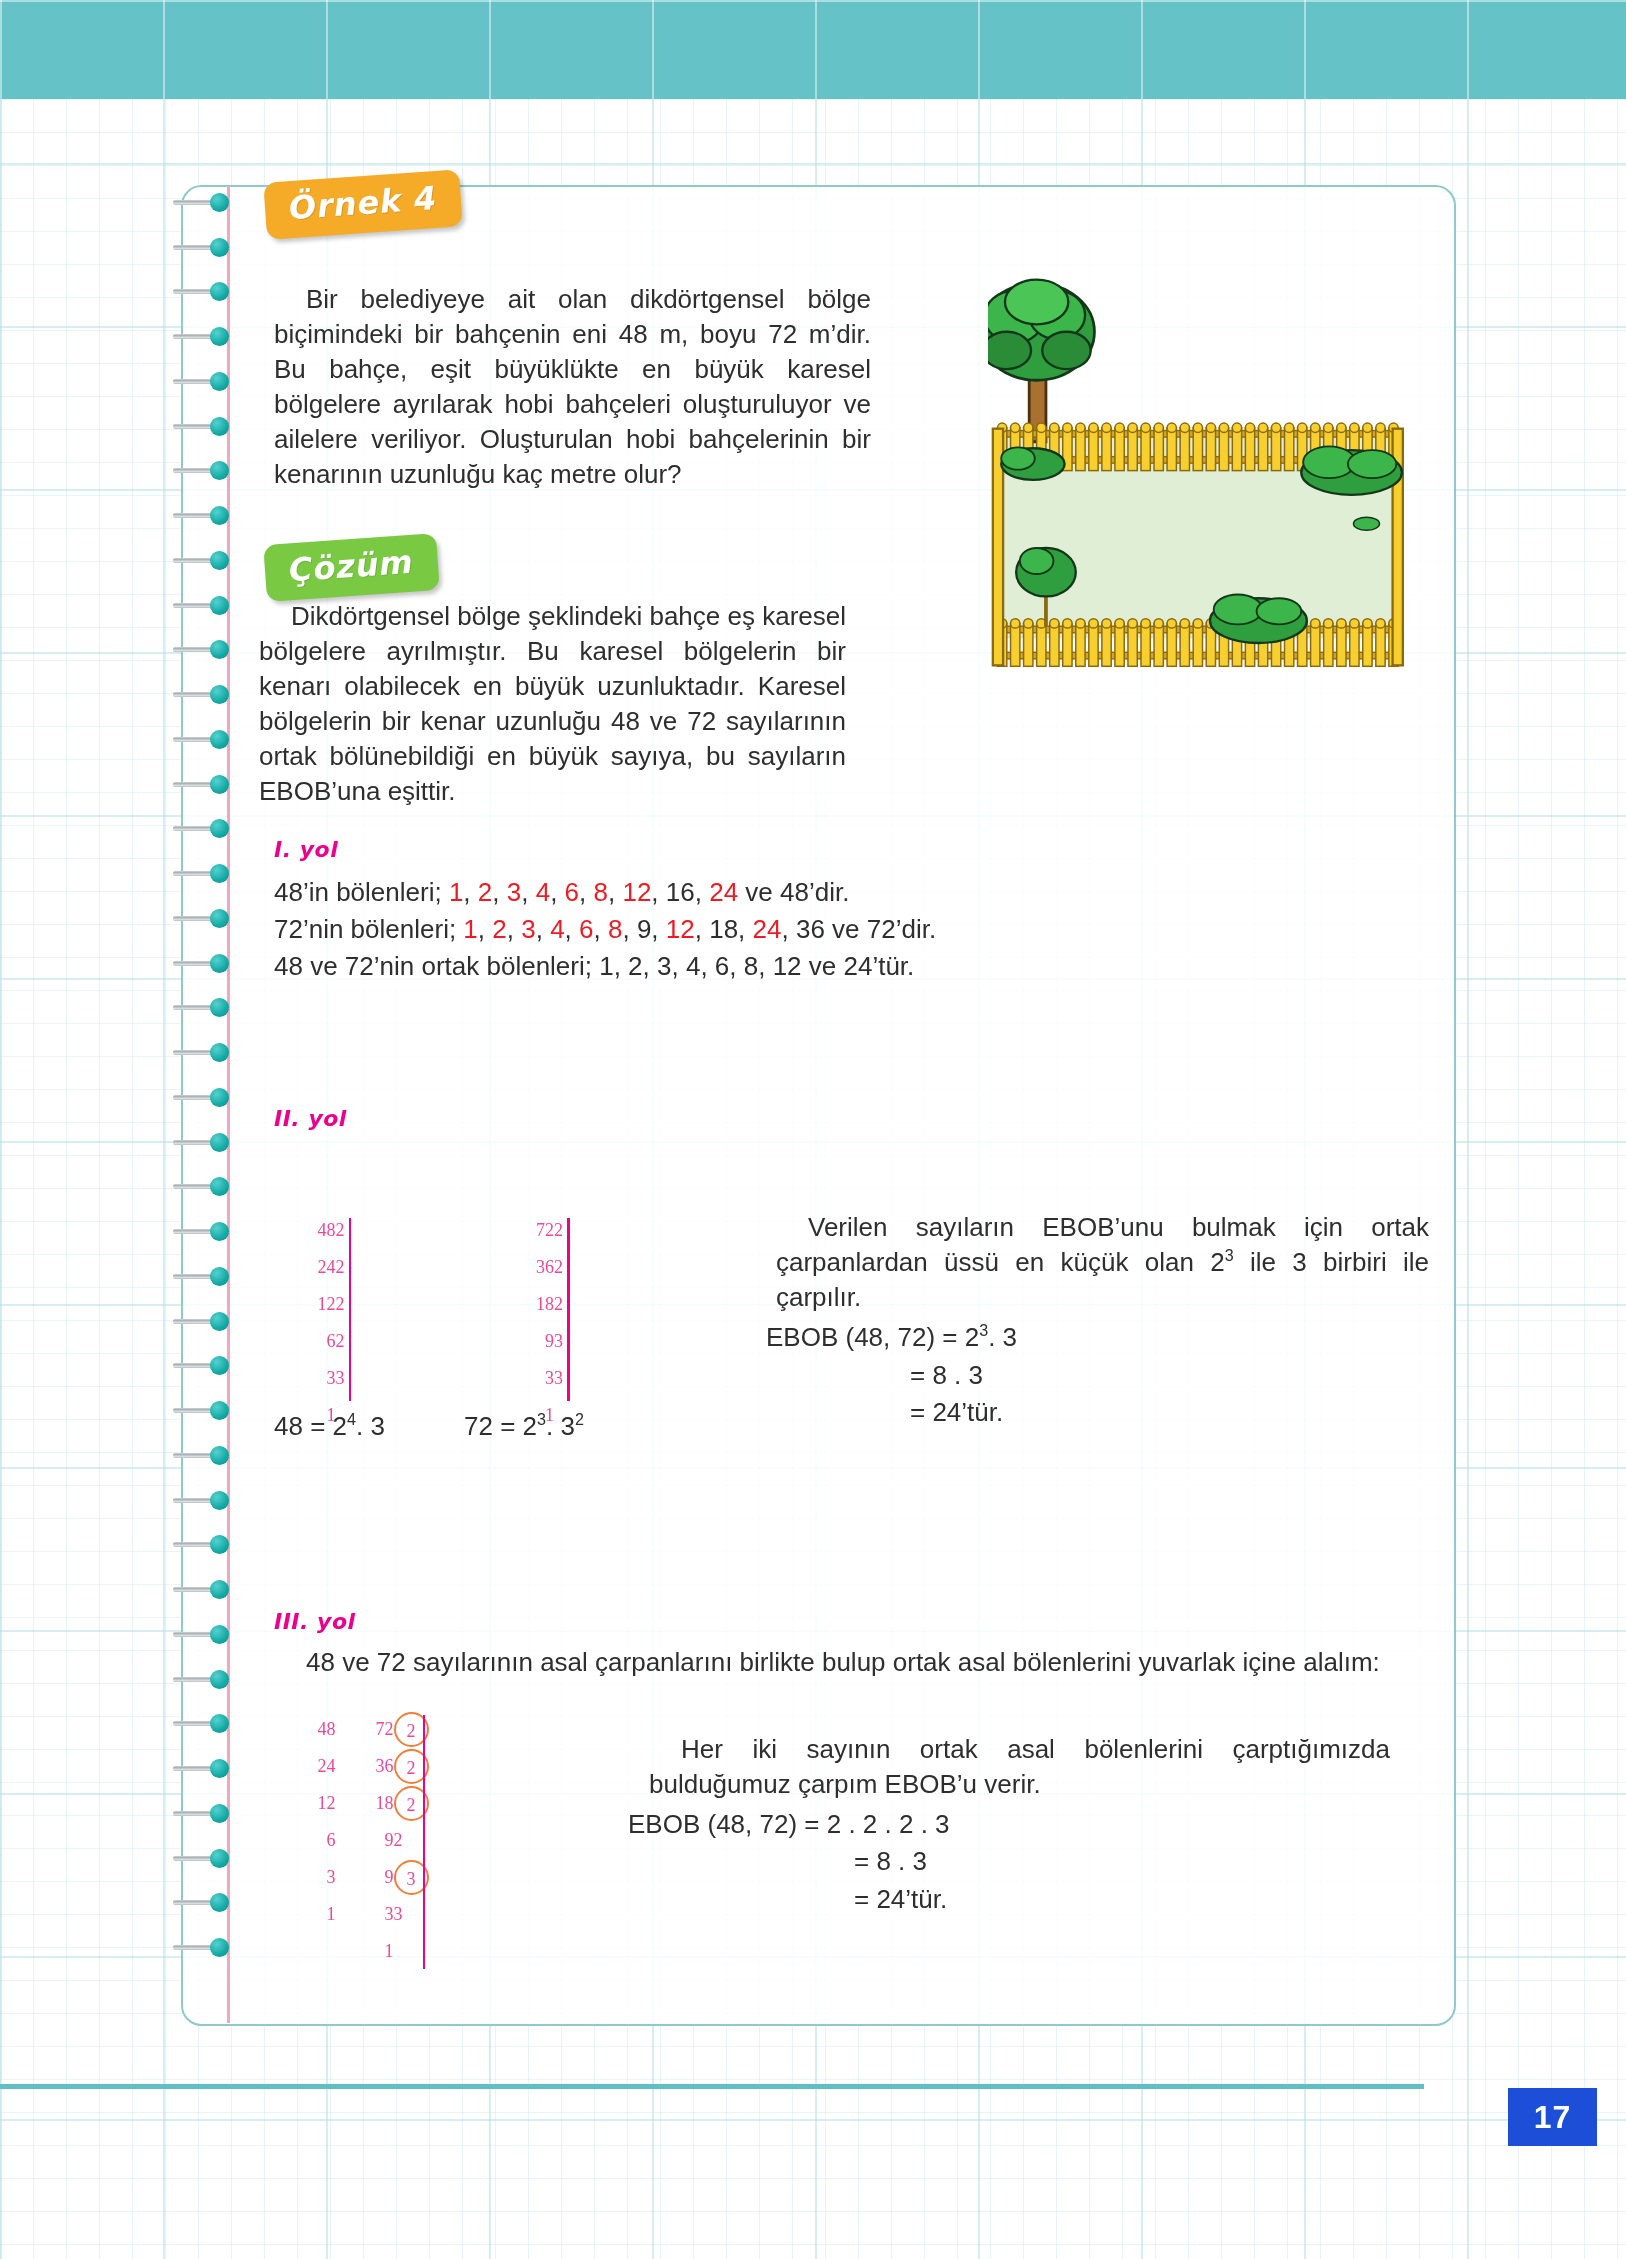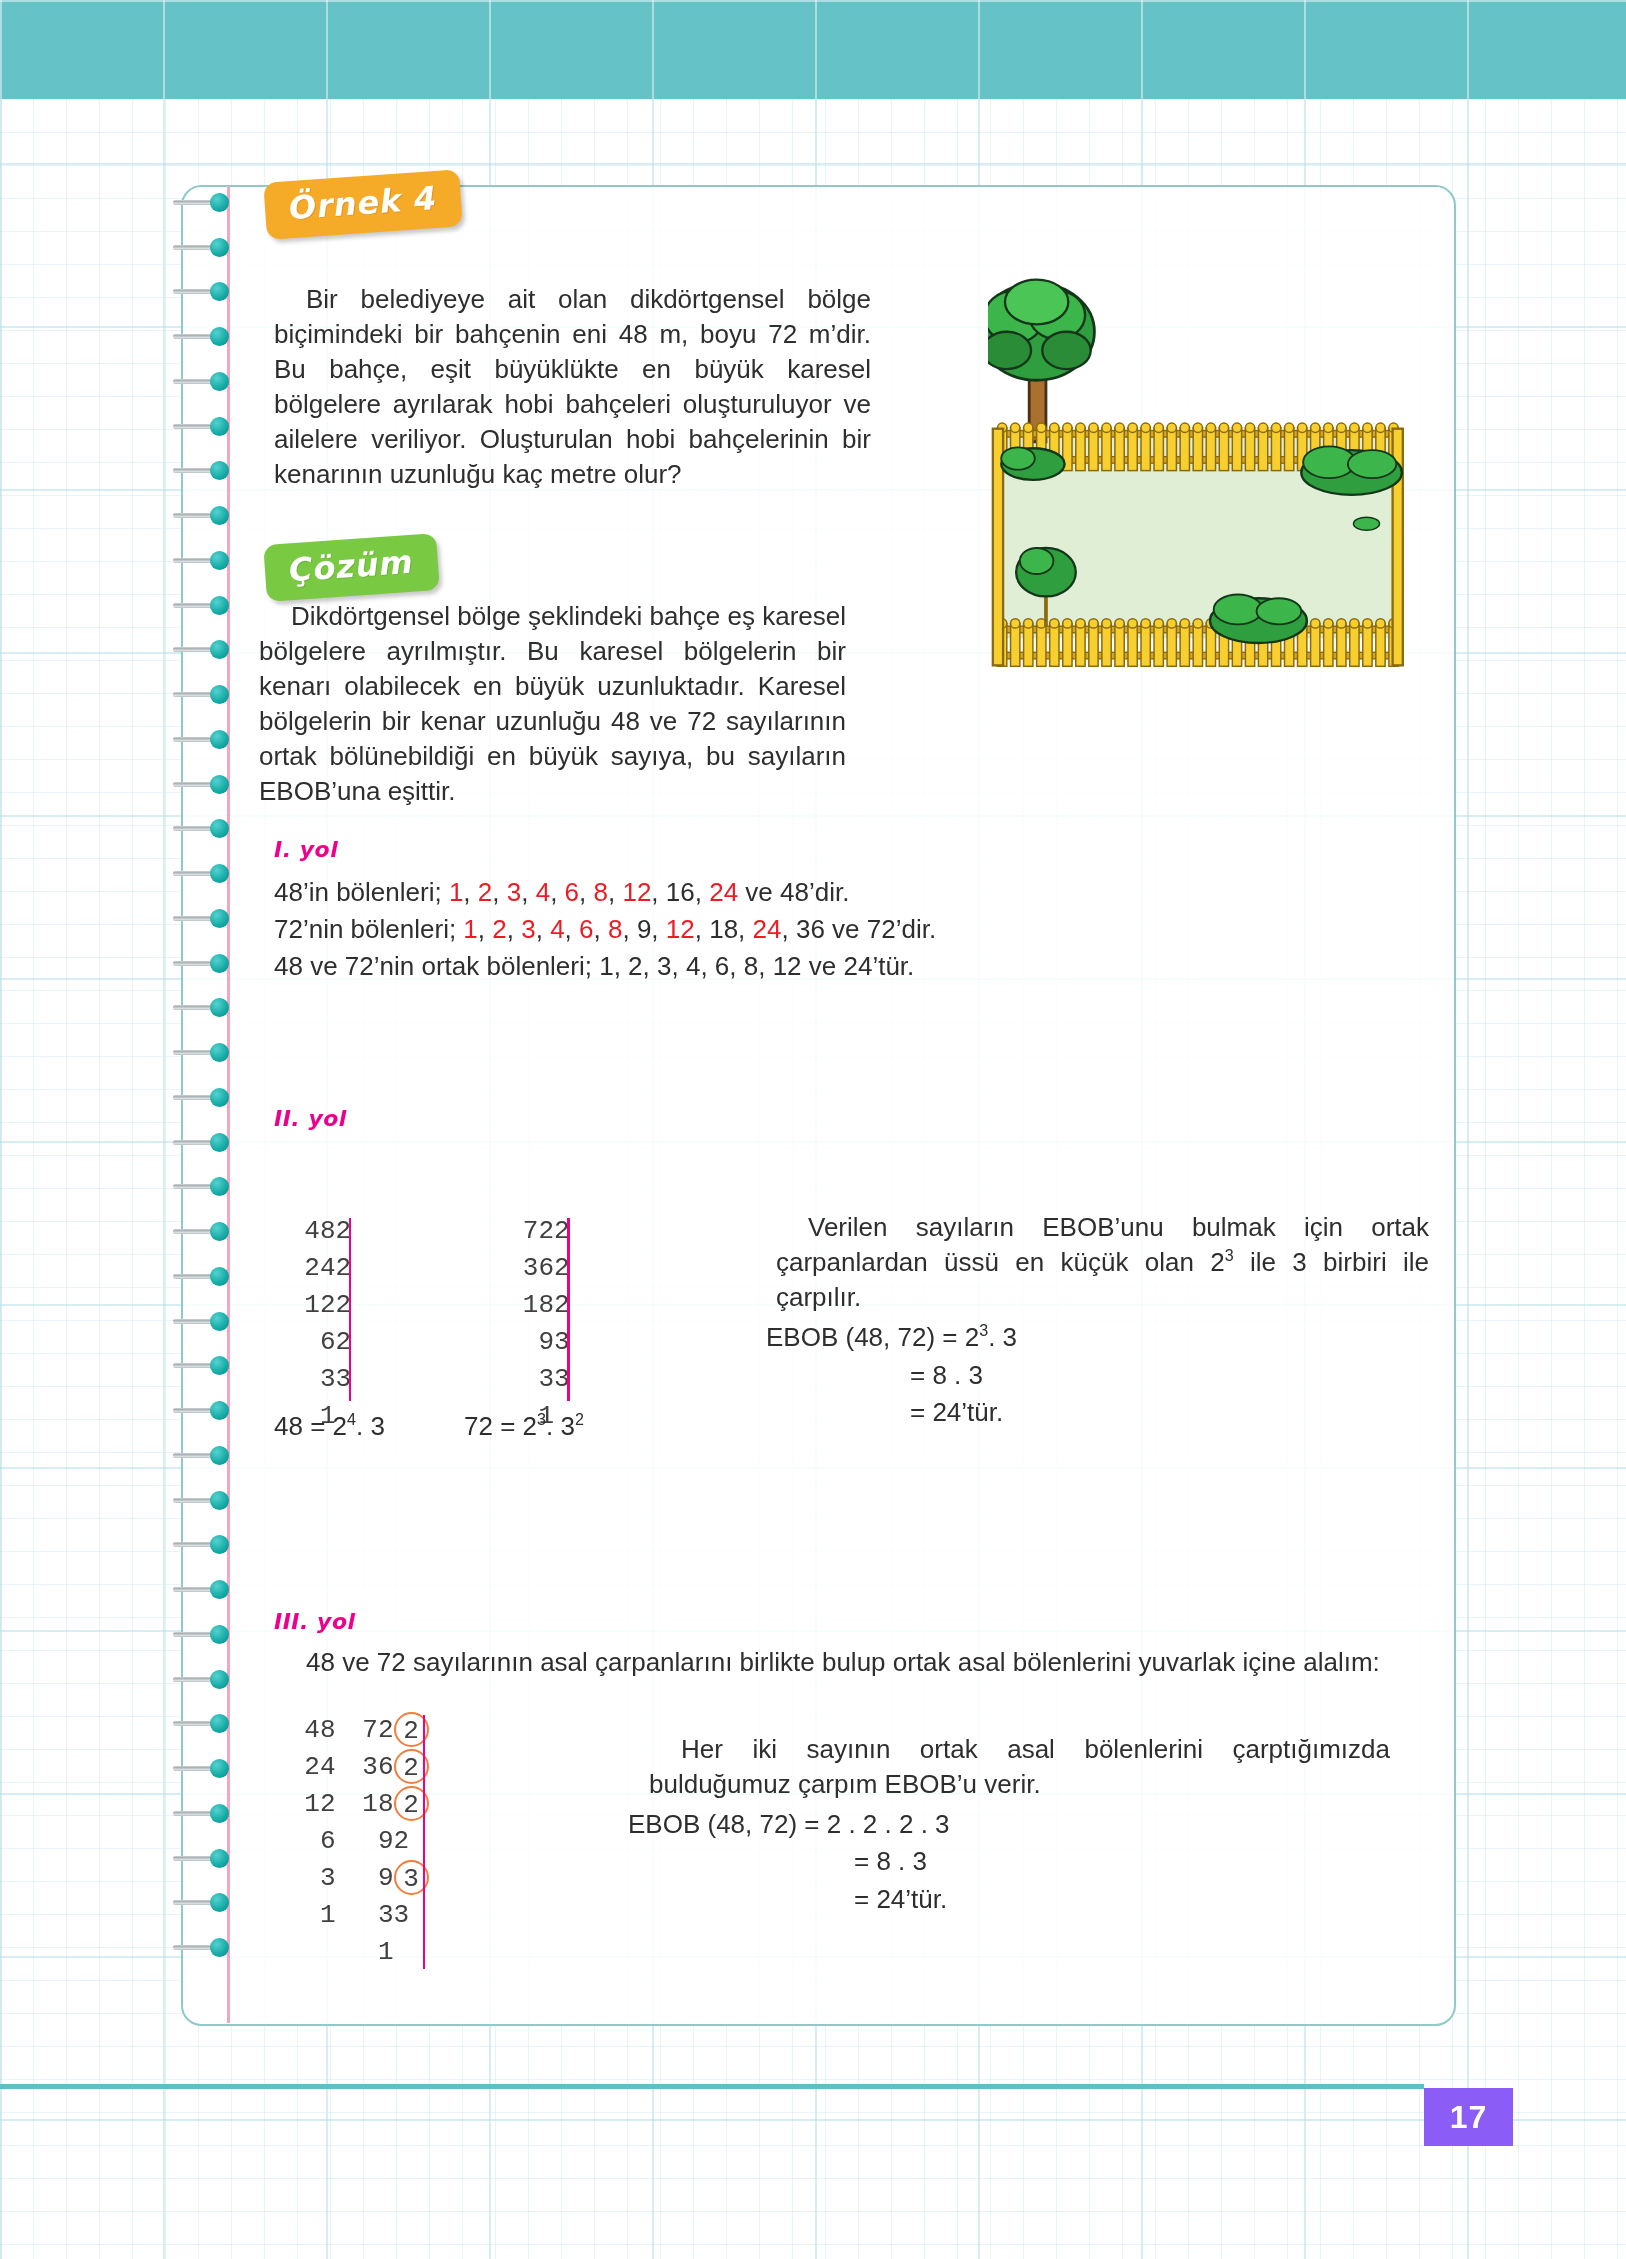--- a/index.html
+++ b/index.html
@@ -41,22 +41,22 @@
       linear-gradient(to bottom, rgba(255,255,255,.45) 1.9px, transparent 1.9px);
     background-size:163px 163px,163px 163px;
   }
 
   
   #bottom-rule{
     position:absolute;left:0;top:2084px;width:1424px;height:4.7px;
     background:#5fbfc4;
   }
   #page-number-box{
-    position:absolute;left:1424px;top:2088px;width:89px;height:58px;
-    background:#8b5cf6;color:#fff;
+    position:absolute;left:1508px;top:2088px;width:89px;height:58px;
+    background:#1d4ed8;color:#fff;
     font-size:32px;font-weight:bold;
     display:flex;align-items:center;justify-content:center;
     letter-spacing:0.9px;
   }
 
   
   #notebook{
     position:absolute;left:181px;top:185px;width:1275px;height:1841px;
     background:rgba(255,255,255,.80);
     border:2.8px solid #8fc9c9;
@@ -131,22 +131,22 @@
 
   
   #garden{
     position:absolute;left:988px;top:274px;width:429px;height:410px;
   }
 
   
   .fact-wrap{position:relative;}
   .fact-tbl{border-collapse:collapse;}
   .fact-tbl td{
-    font-size:26px;color:#404040;height:37px;padding:0;
-    font-family:Liberation Mono, monospace;
+    font-size:18px;color:#ec4899;height:37px;padding:0;
+    font-family:Liberation Serif, serif;
   }
   .col-n{text-align:right;width:58px;padding-right:13px;}
   .col-n2{text-align:right;width:71px;padding-right:13px;}
   .col-d{text-align:left;width:56px;padding-left:17px;}
   .vline{
     position:absolute;width:2.8px;background:#ec008c;
   }
   .circled{
     display:inline-block;
     width:35px;height:35px;line-height:34px;text-align:center;

